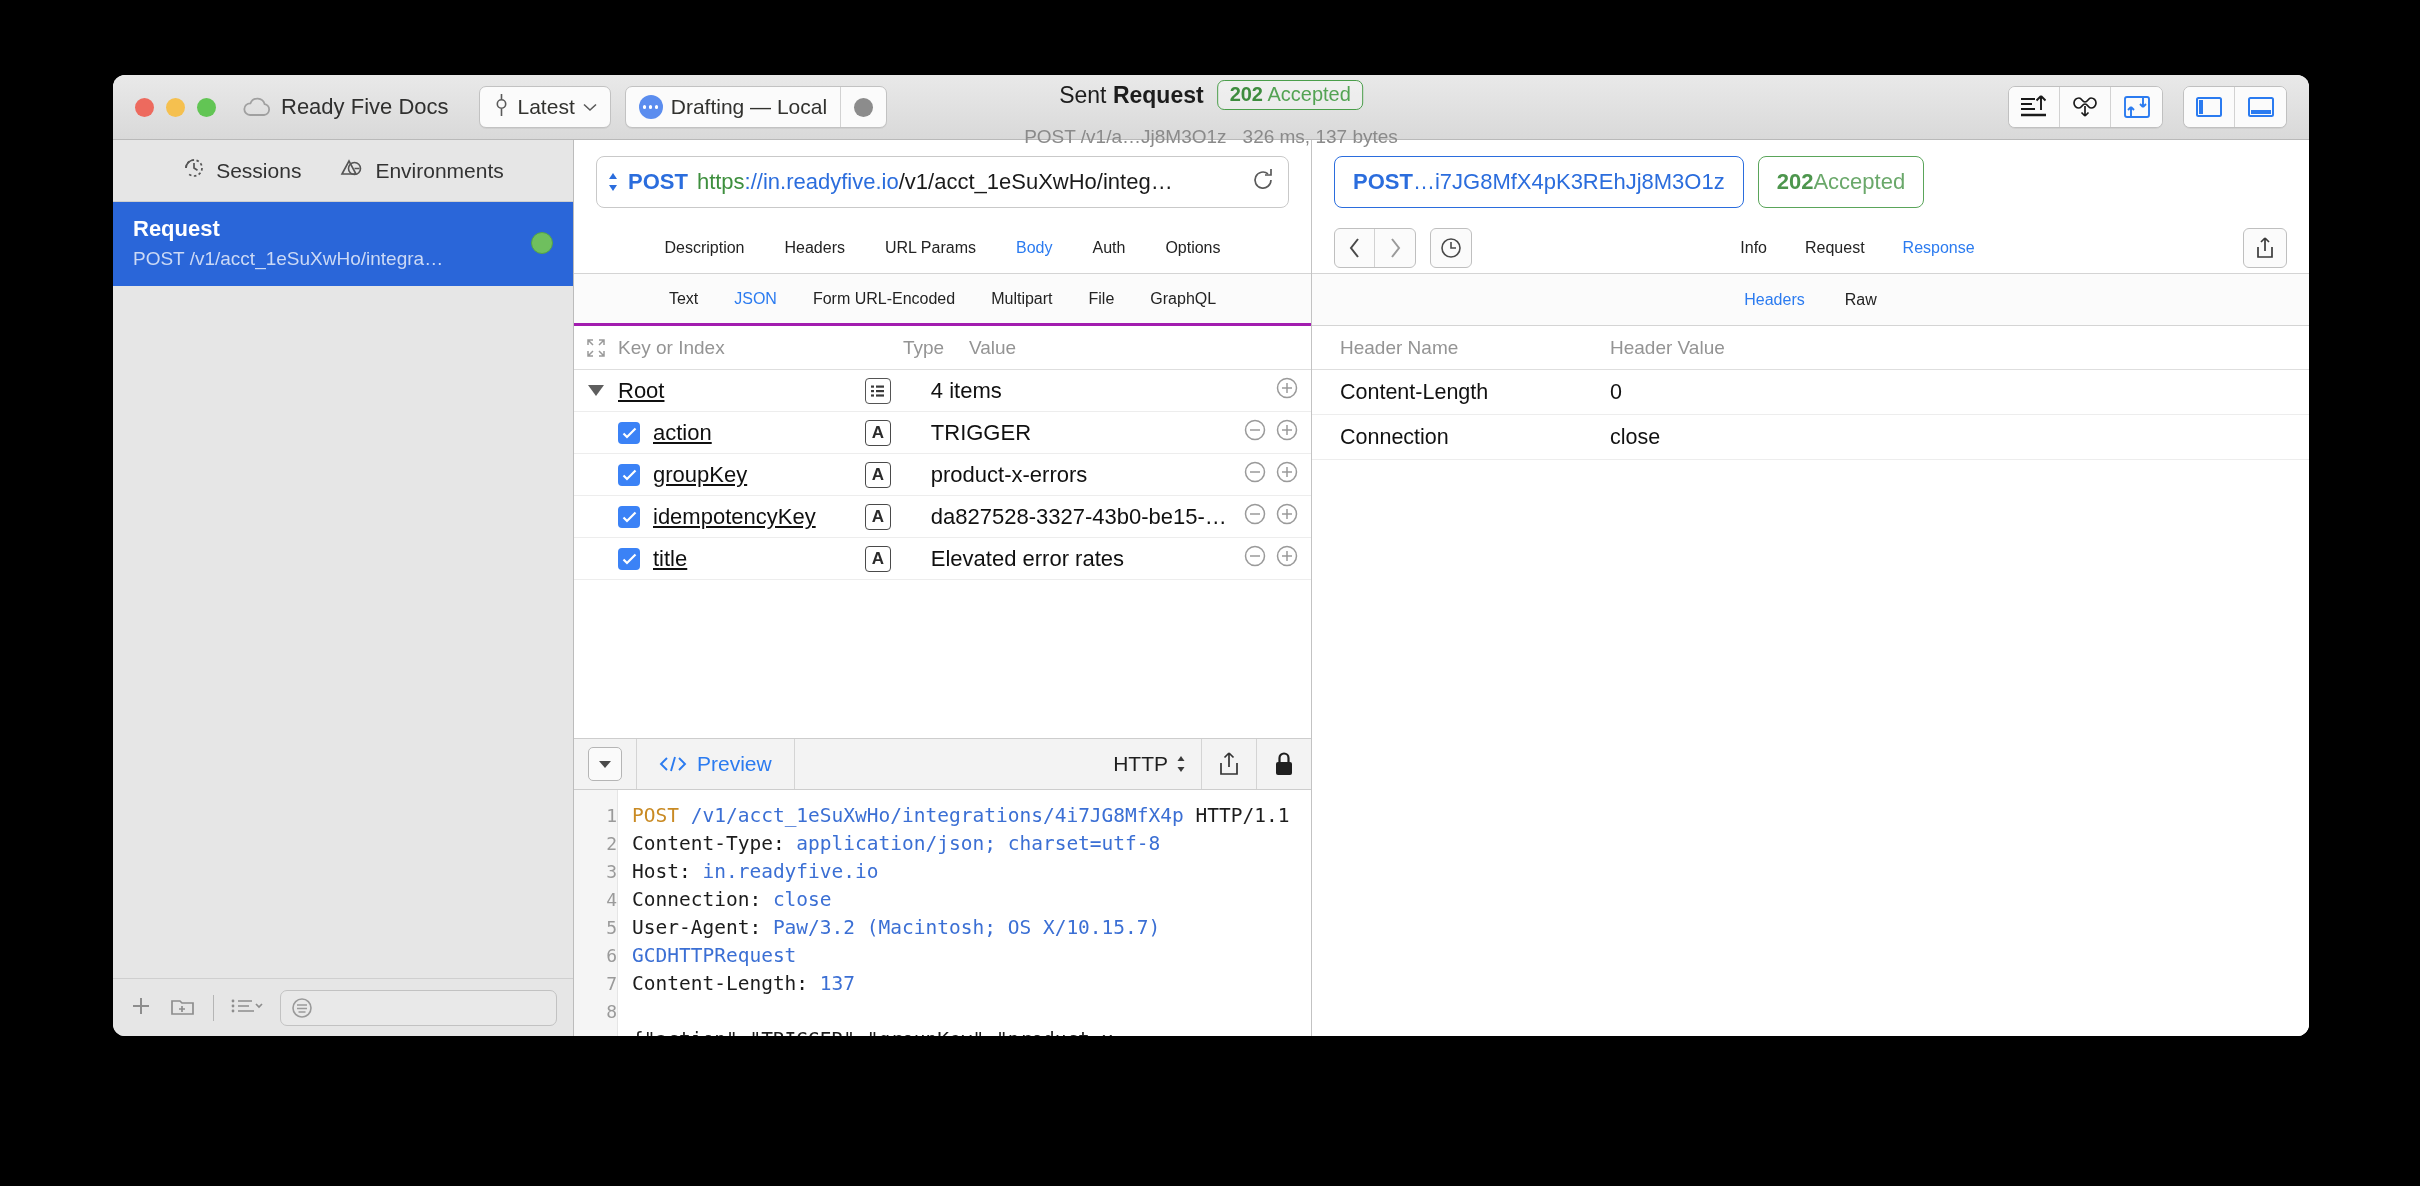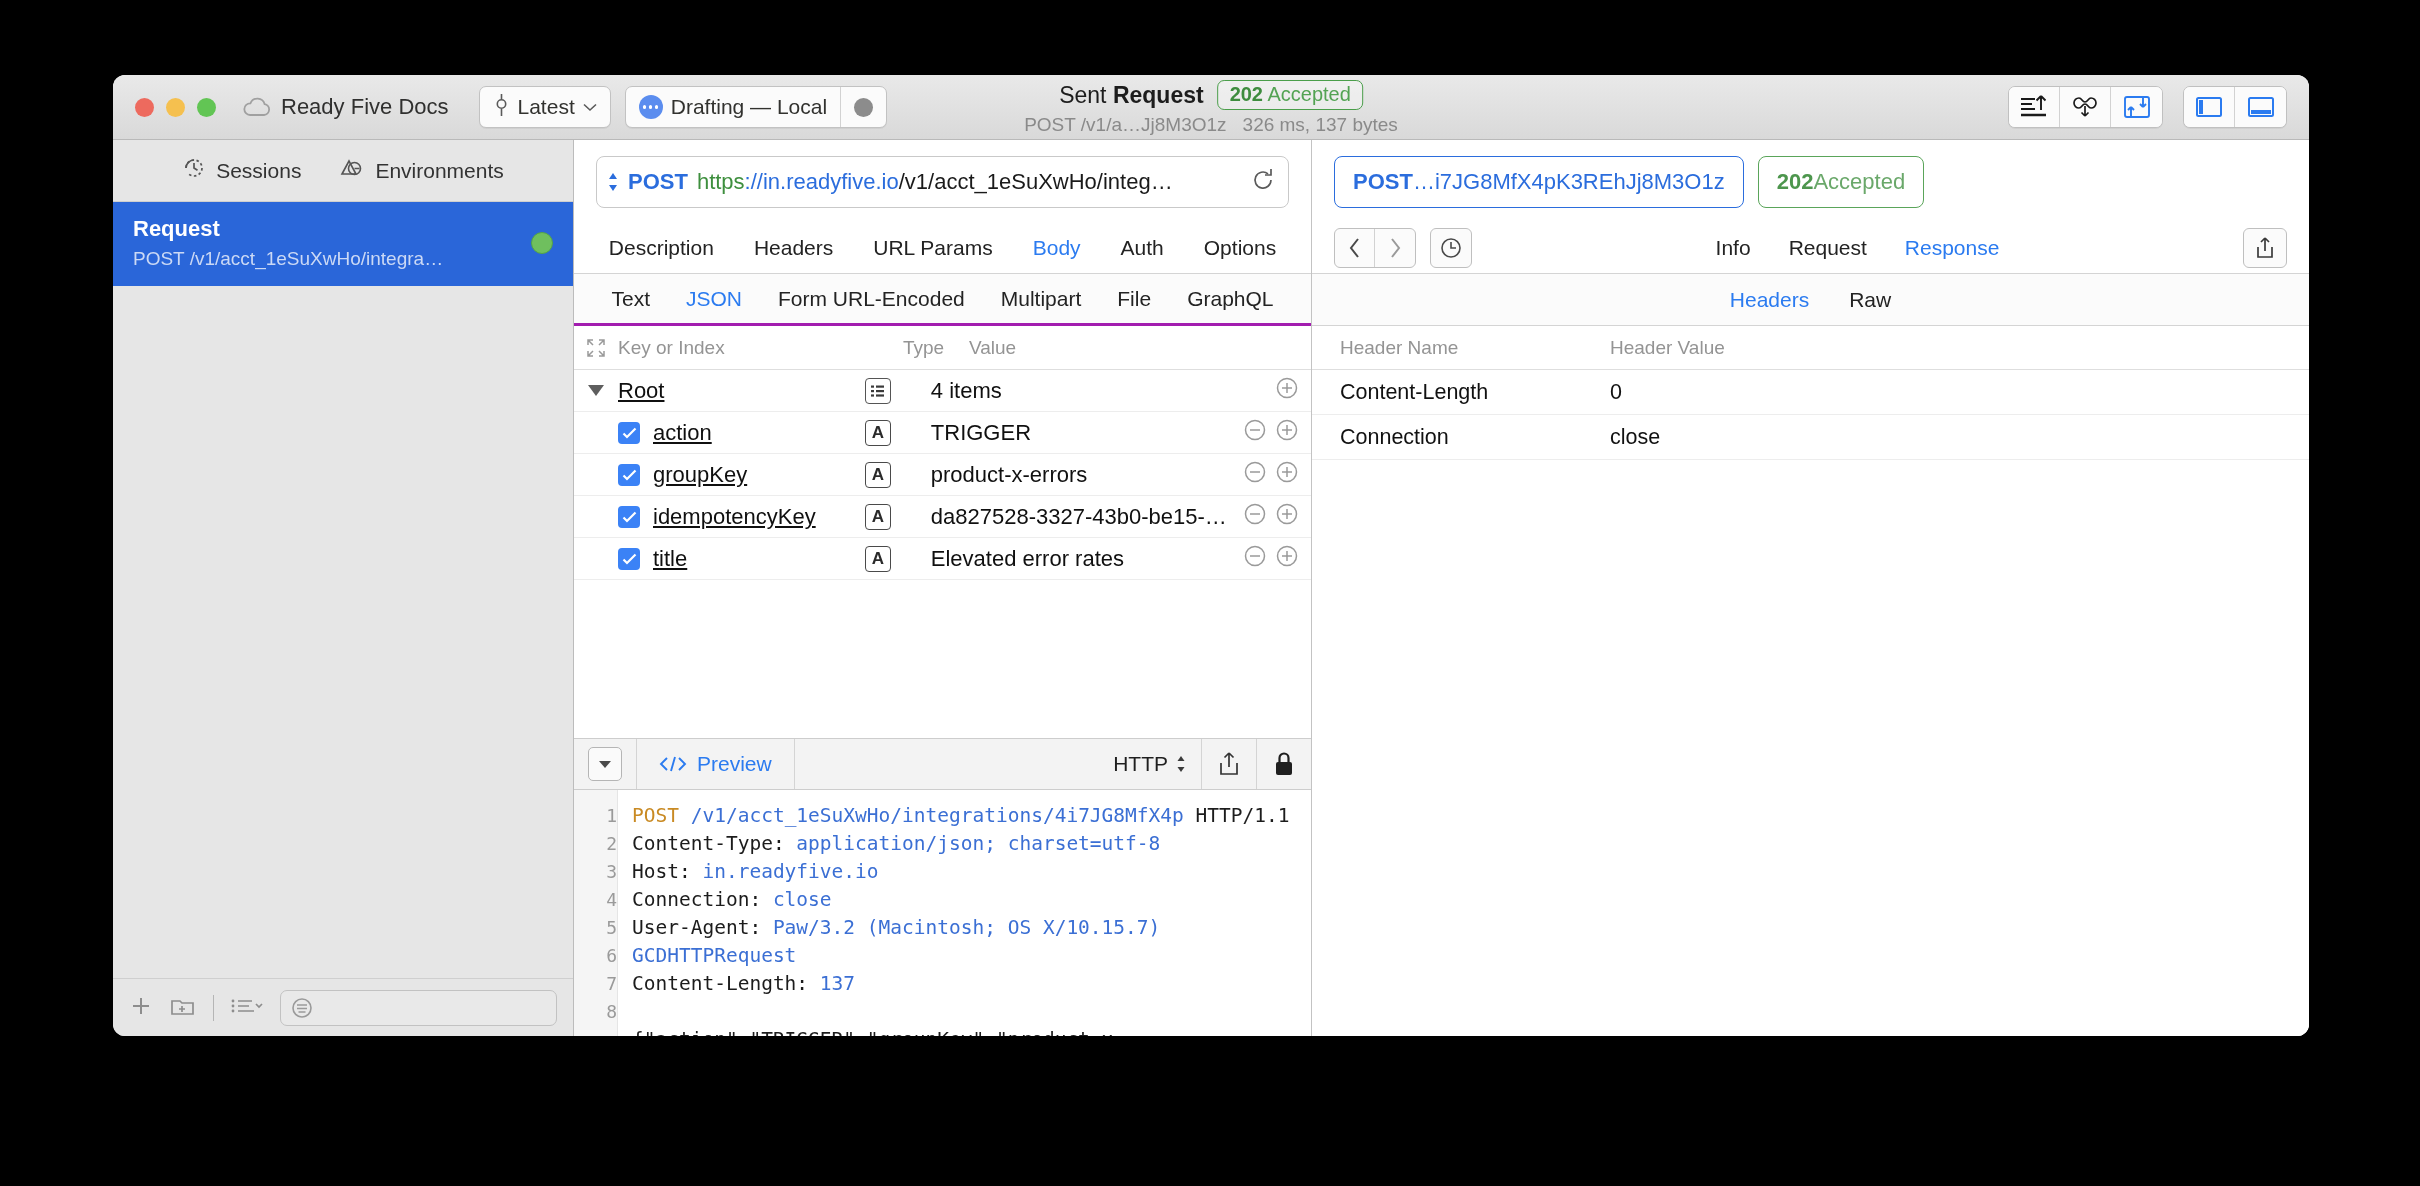--- a/index.html
+++ b/index.html
@@ -75,21 +75,21 @@
   .ct-title b { font-weight: 700; }
   .status-chip {
     border: 1.5px solid #4a9e4a;
     border-radius: 7px;
     padding: 2px 11px 3px;
     font-size: 20px; color: #53a353;
     background: rgba(255,255,255,0.35);
     white-space: nowrap;
   }
   .status-chip b { font-weight: 700; color: #3e8c3e; }
-  .ct-row2 { display: flex; gap: 16px; margin-top: 4px; }
+  .ct-row2 { display: flex; gap: 16px; margin-top: 16px; }
   .ct-sub { font-size: 19px; color: #8a8a8a; }
 
   .tb-right { position: absolute; right: 22px; display: flex; align-items: center; gap: 20px; }
   .btn-group {
     display: flex;
     border: 1px solid #c0c0c0;
     border-radius: 7px;
     overflow: hidden;
     background: #fbfbfb;
     height: 42px;
@@ -167,21 +167,21 @@
   .u-scheme { color: #3e8f3e; }
   .u-host { color: #2b6ddd; }
   .u-path { color: #1a1a1a; }
 
   .tabs-row {
     display: flex; align-items: center; justify-content: center;
     gap: 40px; height: 52px;
     border-bottom: 1px solid #d4d4d4;
     background: #fff;
   }
-  .tab { font-size: 21px; color: #232323; }
+  .tab { font-size: 16px; color: #232323; }
   .tab.active { color: #2b7bf0; }
   .subtabs-row {
     display: flex; align-items: center; justify-content: center;
     gap: 36px; height: 52px;
     border-bottom: 3px solid #a21caf;
     background: #fbfbfb;
   }
 
   .kv-head {
     height: 44px; display: flex; align-items: center;

